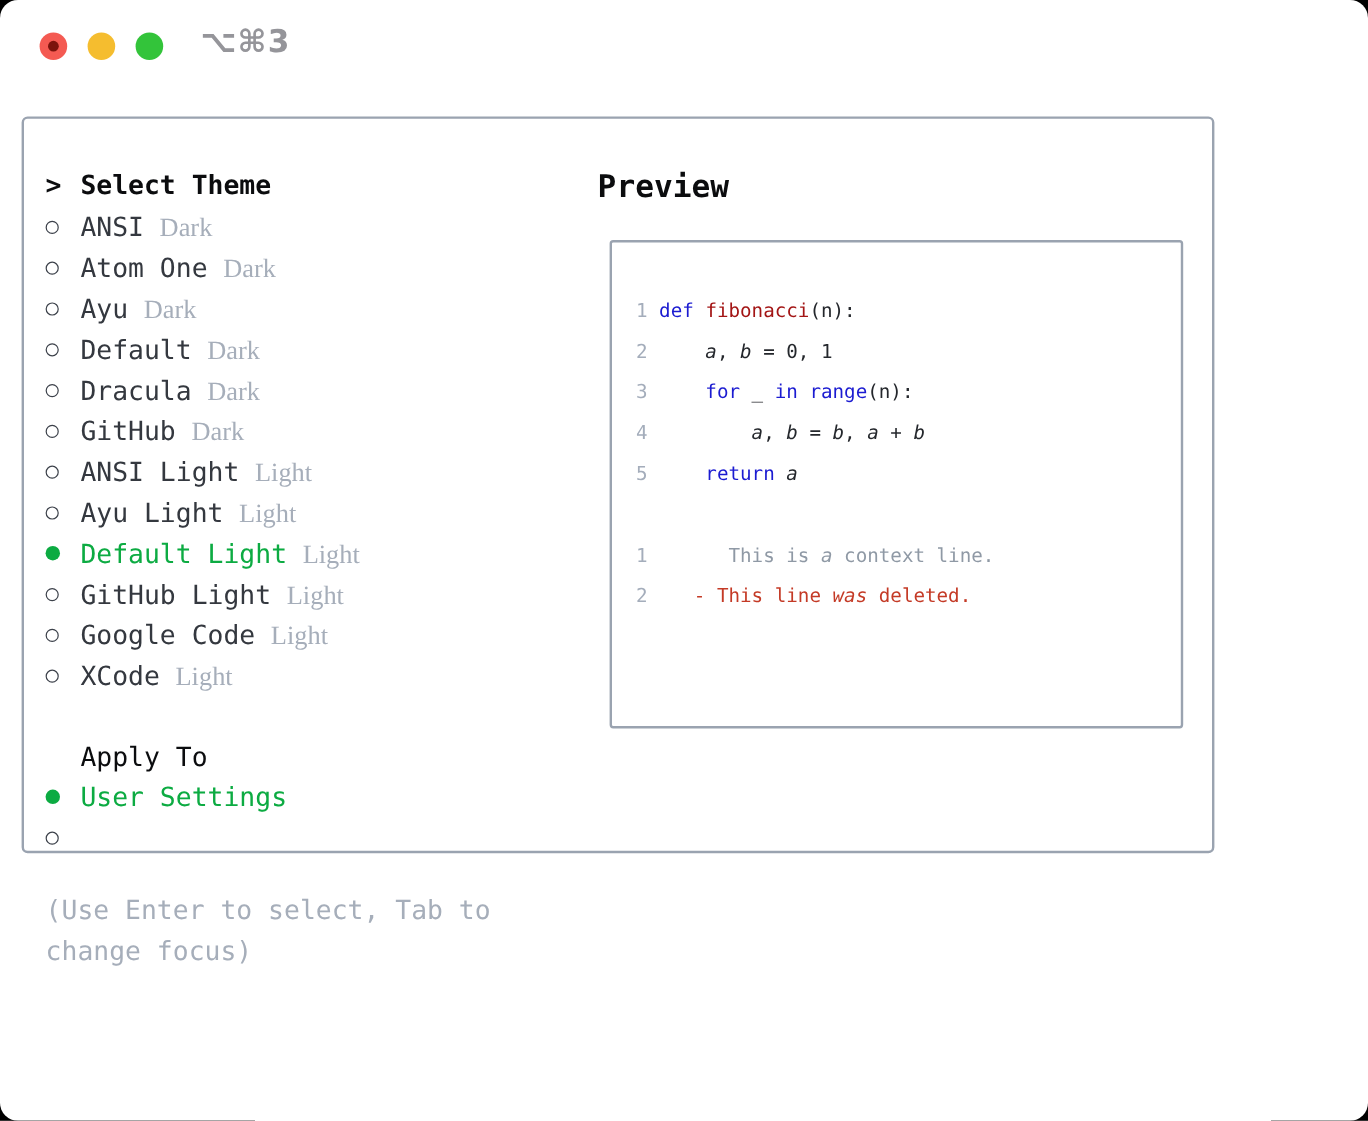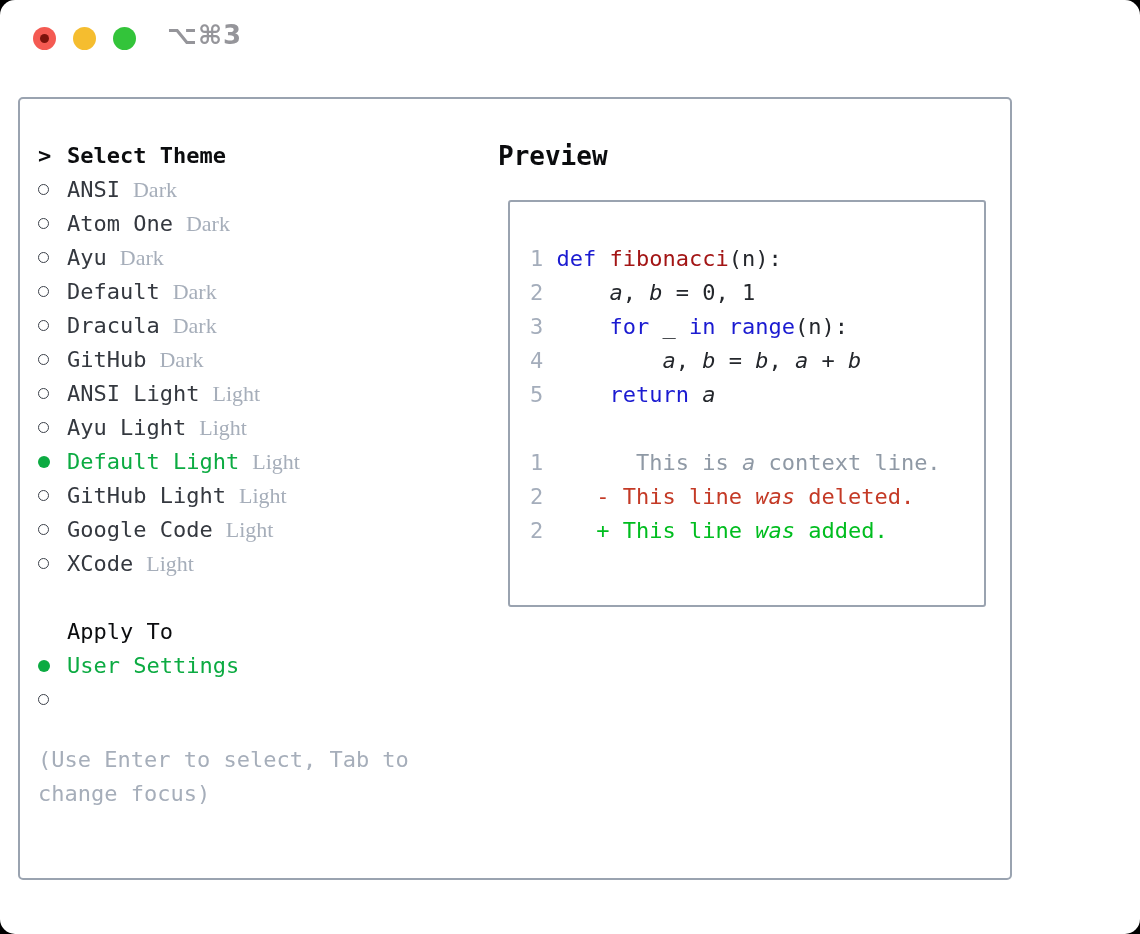--- a/index.html
+++ b/index.html
@@ -12,21 +12,21 @@
   .traffic{position:absolute;top:27px;left:33px;display:flex;gap:17px;}
   .light{width:23px;height:23px;border-radius:50%;}
   .light.close{background:var(--tlred);position:relative;}
   .light.close::after{content:'';position:absolute;width:9px;height:9px;border-radius:50%;
     background:var(--tldot);top:7px;left:7px;}
   .light.min{background:var(--tlyellow);}
   .light.max{background:var(--tlgreen);}
   .title{position:absolute;left:167px;top:20px;font-family:"DejaVu Sans","Liberation Sans",sans-serif;
     font-weight:700;font-size:26px;color:var(--titlegray);letter-spacing:1px;}
   
-  .panel{position:absolute;left:18px;top:97px;width:994px;height:783px;box-sizing:border-box;
+  .panel{position:absolute;left:18px;top:97px;width:994px;height:614px;box-sizing:border-box;
     border:2px solid var(--border);border-radius:5px;background:#fff;}
   
   .left-col{position:absolute;left:18px;top:40px;font-size:22px;line-height:34px;color:var(--text);}
   .row{height:34px;white-space:nowrap;}
   .lead-col{display:inline-block;width:29px;vertical-align:baseline;}
   .cursor{font-weight:700;color:var(--heading);}
   .heading-text{font-weight:700;color:var(--heading);}
   .dot{display:inline-block;width:11px;height:11px;border-radius:50%;
     border:1.5px solid #3c414a;box-sizing:border-box;vertical-align:middle;margin-bottom:3px;}
   .dot.filled{width:12px;height:12px;border:none;background:var(--accent);}
@@ -34,21 +34,21 @@
   .theme-row.sel .t-name{color:var(--accent);}
   .apply-heading{padding-left:29px;color:var(--heading);}
   .opt-row.sel .opt-label{color:var(--accent);margin-top:16px;}
   .spacer{height:34px;}
   .help{color:var(--muted);width:400px;white-space:normal;line-height:34px;margin-top:26px;}
   
   .preview-heading{position:absolute;left:478px;top:40px;font-size:26px;line-height:34px;
     font-weight:700;color:var(--heading);}
   .preview-box{position:absolute;left:488px;top:101px;width:478px;height:407px;box-sizing:border-box;
     border:2px solid var(--border);border-radius:3px;padding:40px 10px 0 20px;overflow:hidden;}
-  .code-line{height:34px;line-height:34px;white-space:pre;font-size:22px;color:var(--codetext);}
+  .code-line{height:34px;line-height:34px;white-space:pre;font-size:16px;color:var(--codetext);}
   .seg-ln{color:var(--linenum);}
   .seg-kw{color:var(--keyword);}
   .seg-fn{color:var(--funcred);}
   .seg-p{color:var(--codetext);}
   .seg-v{color:var(--codetext);font-style:italic;}
   .seg-ctx{color:var(--context);margin-top:13px;}
   .seg-ctxi{color:var(--context);font-style:italic;}
   .seg-del{color:var(--deleted);}
   .seg-deli{color:var(--deleted);font-style:italic;}
   .seg-add{color:var(--added);}
@@ -103,18 +103,17 @@
     <div class="preview-box">
       <div>
           <div class="code-line"><span class="seg-ln">1 </span><span class="seg-kw">def</span><span class="seg-p"> </span><span class="seg-fn">fibonacci</span><span class="seg-p">(n):</span></div>
           <div class="code-line"><span class="seg-ln">2     </span><span class="seg-v">a</span><span class="seg-p">, </span><span class="seg-v">b</span><span class="seg-p"> = 0, 1</span></div>
           <div class="code-line"><span class="seg-ln">3     </span><span class="seg-kw">for</span><span class="seg-p"> _ </span><span class="seg-kw">in</span><span class="seg-p"> </span><span class="seg-kw">range</span><span class="seg-p">(n):</span></div>
           <div class="code-line"><span class="seg-ln">4         </span><span class="seg-v">a</span><span class="seg-p">, </span><span class="seg-v">b</span><span class="seg-p"> = </span><span class="seg-v">b</span><span class="seg-p">, </span><span class="seg-v">a</span><span class="seg-p"> + </span><span class="seg-v">b</span></div>
           <div class="code-line"><span class="seg-ln">5     </span><span class="seg-kw">return</span><span class="seg-p"> </span><span class="seg-v">a</span></div>
           <div class="code-line">&nbsp;</div>
           <div class="code-line"><span class="seg-ln">1       </span><span class="seg-ctx">This is </span><span class="seg-ctxi">a</span><span class="seg-ctx"> context line.</span></div>
           <div class="code-line"><span class="seg-ln">2    </span><span class="seg-del">- This line </span><span class="seg-deli">was</span><span class="seg-del"> deleted.</span></div>
-          <div class="code-line"><span class="seg-ln">2    </span><span class="seg-add">+ This line </span><span class="seg-addi">was</span><span class="seg-add"> added.</span></div>
         </div>
     </div>
 
   </div>
 </div>
 
 </body></html>

